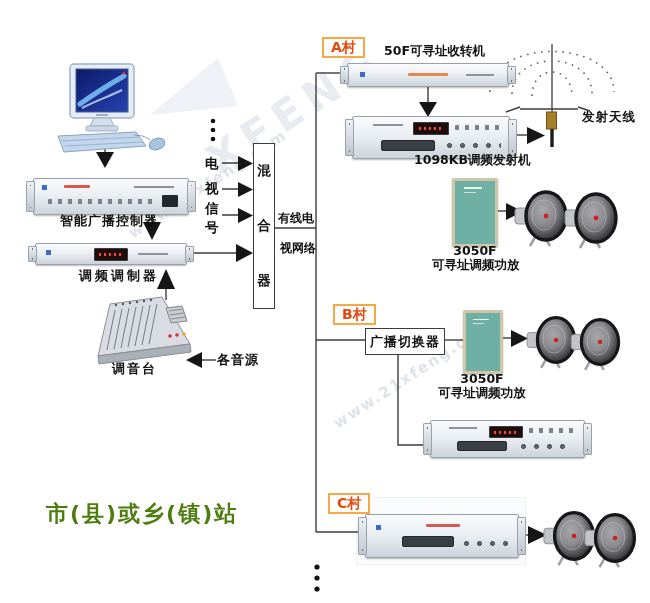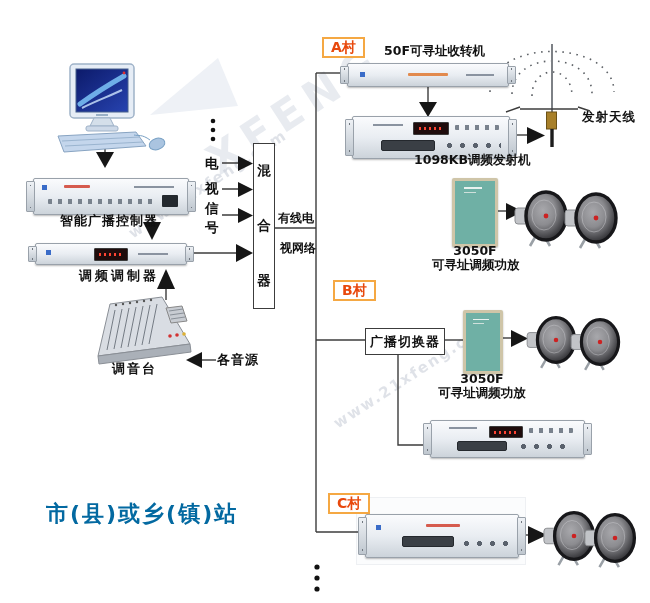--- a/index.html
+++ b/index.html
@@ -9,21 +9,21 @@
   .wm{position:absolute;color:rgba(196,202,214,.55);font-weight:bold;white-space:nowrap;
       transform:rotate(-33deg);pointer-events:none;z-index:0;}
   .wm-big{font-size:42px;letter-spacing:8px;color:rgba(205,211,222,.45);}
   .wm-sm{font-size:15px;letter-spacing:2px;}
   
   .lbl{position:absolute;font-weight:bold;font-size:12.5px;white-space:nowrap;z-index:3;line-height:1.15;}
   .lbl-13{font-size:13px;}
   .lbl-center{text-align:center;}
   .vchar{position:absolute;font-weight:bold;font-size:13.5px;z-index:3;}
   .station-title{position:absolute;left:46px;top:499px;font-size:22px;font-weight:bold;
-                 color:#0369a1;letter-spacing:2px;z-index:3;text-align:center;}
+                 color:#4d7c0f;letter-spacing:2px;z-index:3;text-align:center;}
   
   .village-tag{position:absolute;z-index:3;border:2px solid #f5a843;background:#fff;
                color:#e8480c;font-weight:bold;font-size:14px;line-height:17px;padding:0 7px;}
   .wire-box{position:absolute;border:1.5px solid #3c3c3c;background:#fff;z-index:3;}
   .mixer-box{left:253px;top:143px;width:20px;height:164px;display:flex;flex-direction:column;
              align-items:center;justify-content:space-around;font-weight:bold;font-size:13.5px;}
   .switch-box{left:365px;top:328px;width:78px;height:25px;display:flex;align-items:center;
               justify-content:center;font-weight:bold;font-size:13px;letter-spacing:1px;}
   
   .rack{position:absolute;z-index:3;border:1px solid #99a1aa;border-radius:2px;
@@ -251,21 +251,21 @@
 
   <div class="ampbox" style="left:452px;top:178px;width:40px;height:63px;">
     <div class="amp-mark1"></div>
       <div class="amp-mark2"></div>
   </div>
   <div class="lbl lbl-center" style="left:432px;top:244px;width:86px;">
     <div>3050F</div>
     <div>可寻址调频功放</div>
   </div>
 
-  <div class="village-tag" style="left:333px;top:280px;">B村</div>
+  <div class="village-tag" style="left:333px;top:304px;">B村</div>
 
   <div class="wire-box switch-box">广播切换器</div>
 
   <div class="ampbox" style="left:463px;top:310px;width:34px;height:58px;">
     <div class="amp-mark1"></div>
       <div class="amp-mark2"></div>
   </div>
   <div class="lbl lbl-center" style="left:437px;top:372px;width:90px;">
     <div>3050F</div>
     <div>可寻址调频功放</div>

